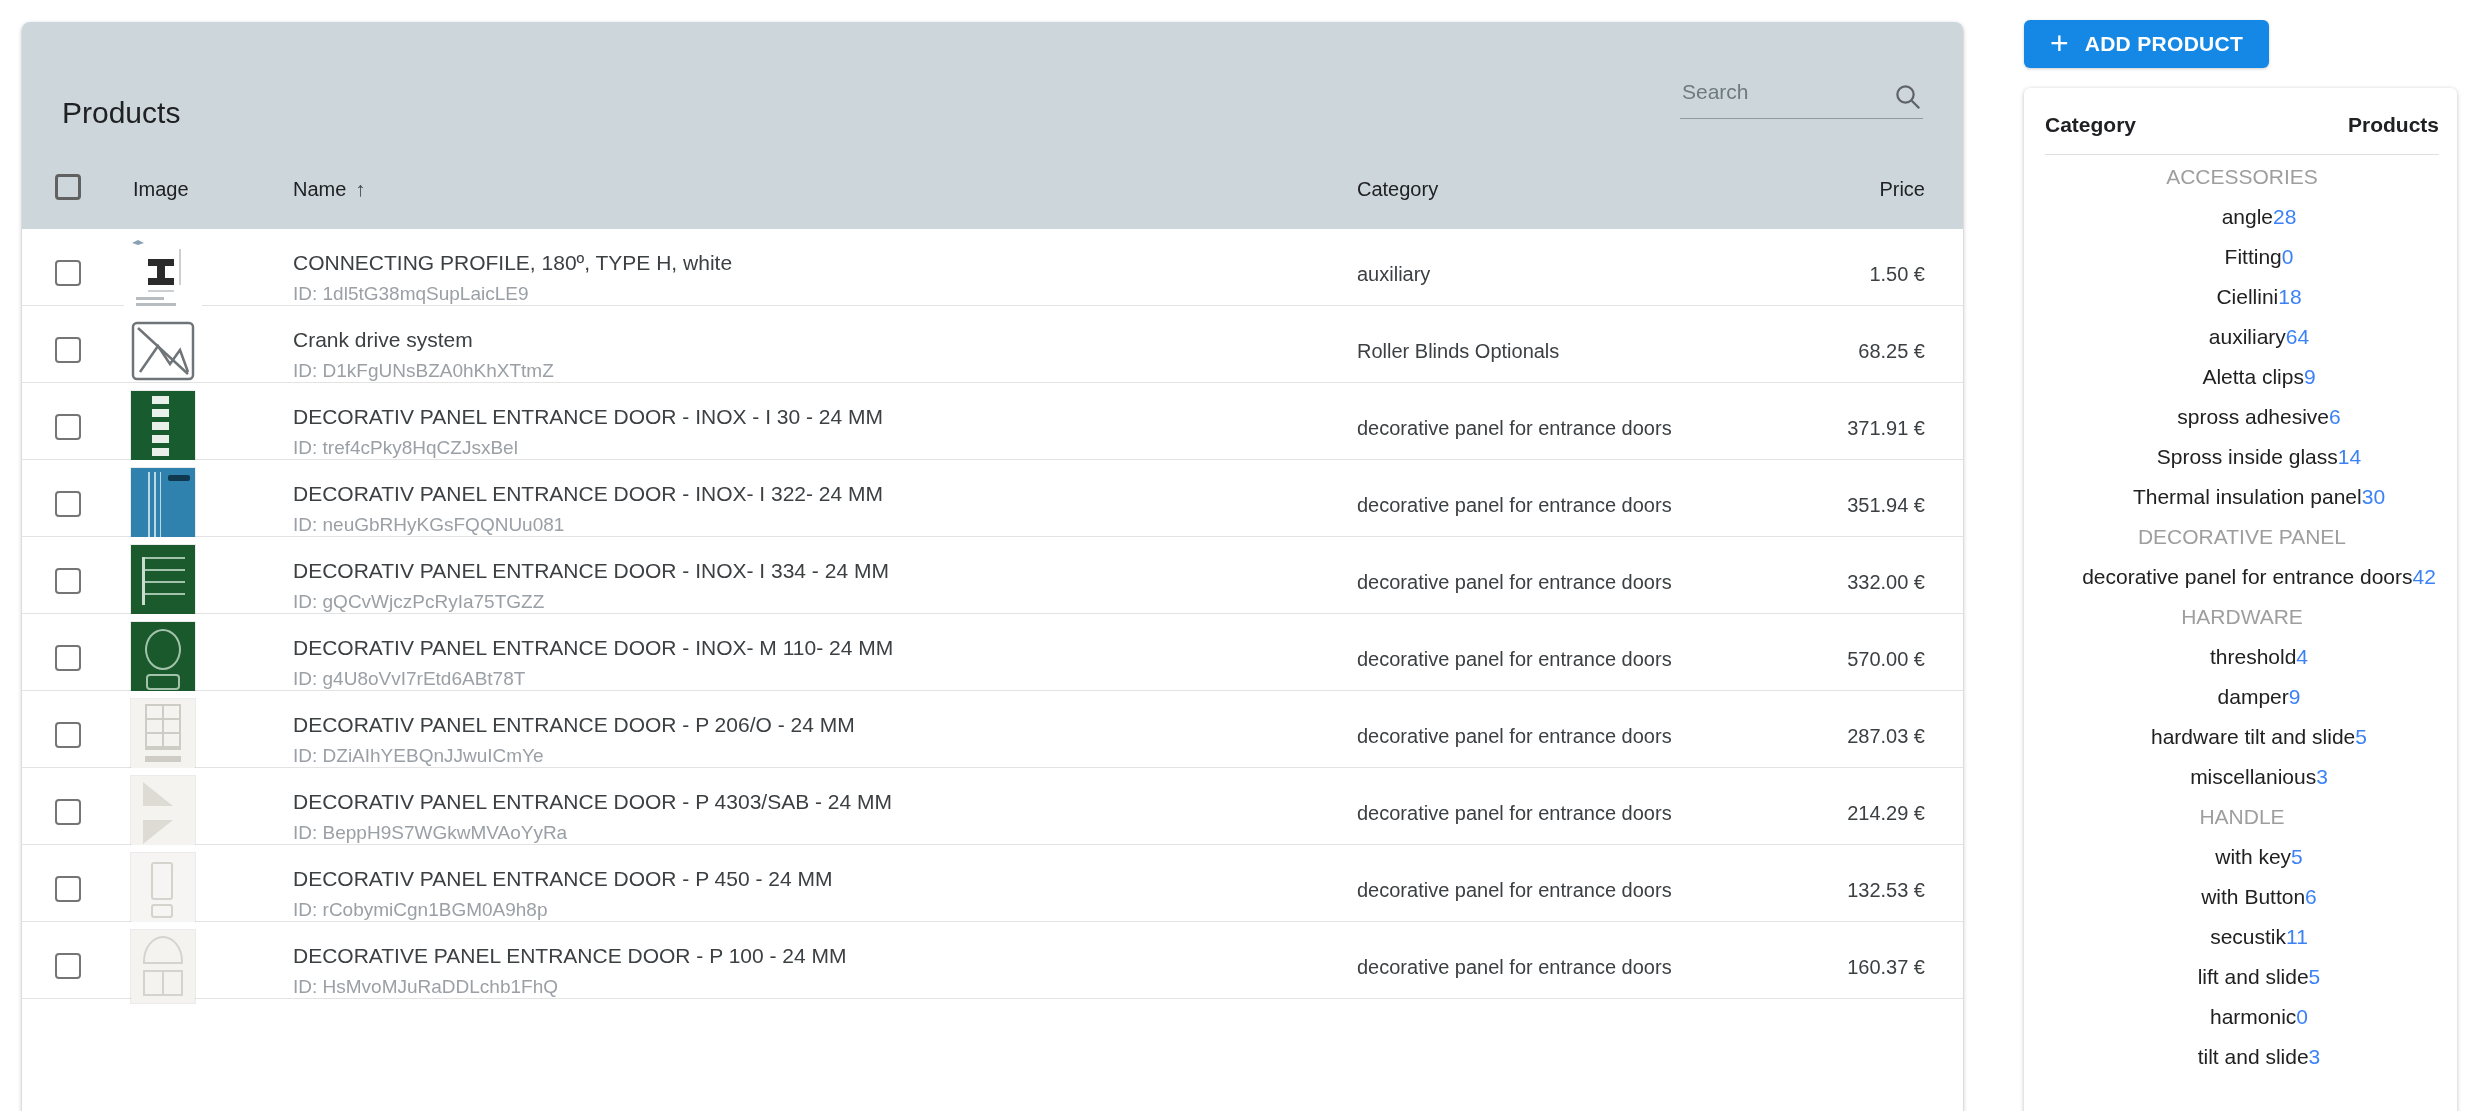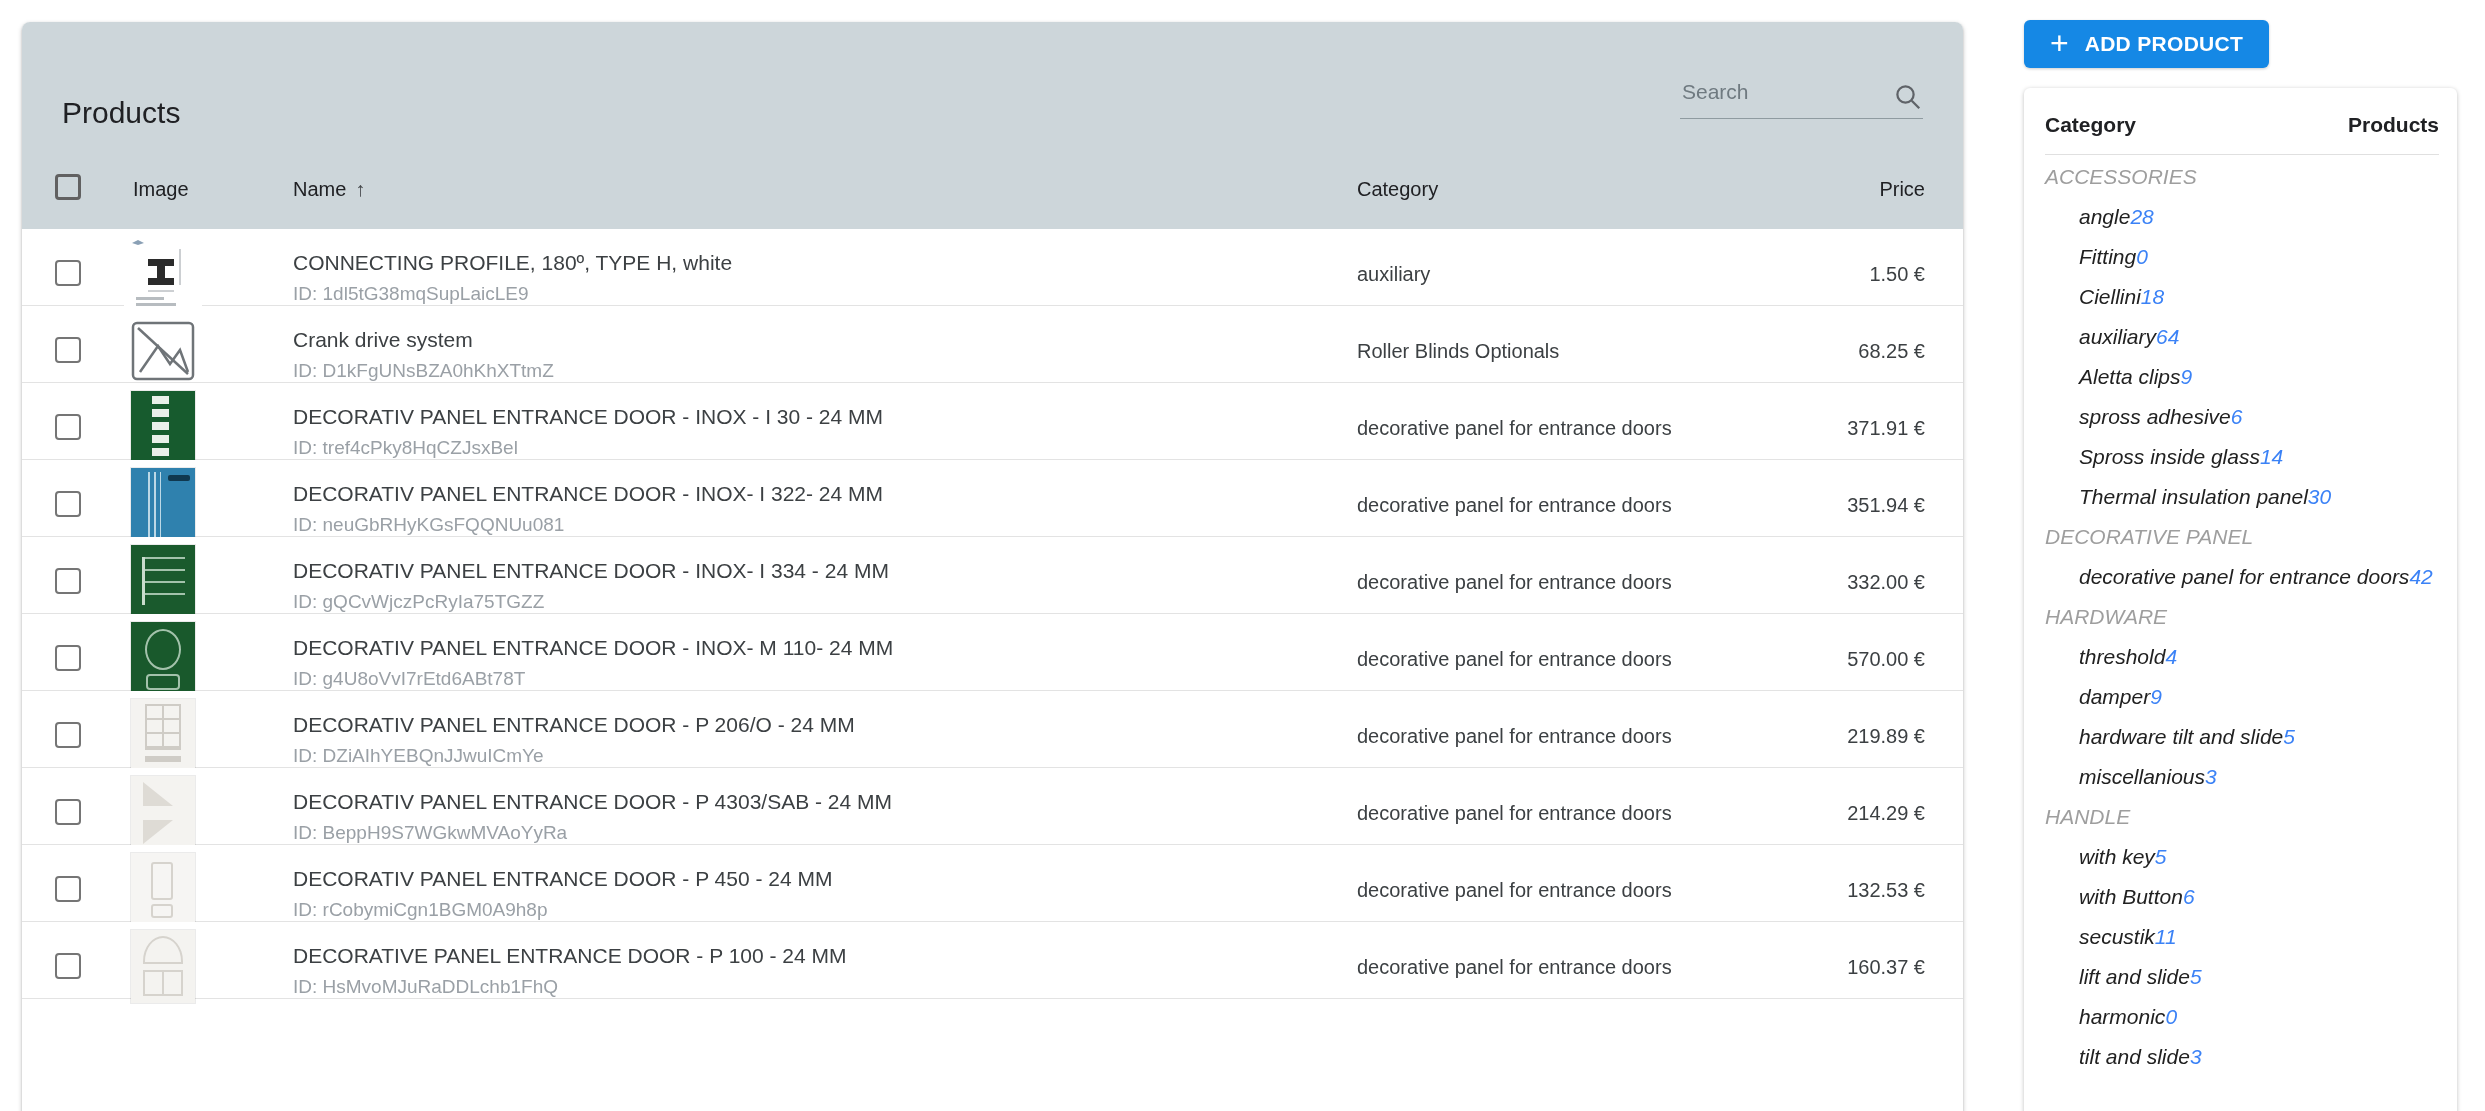--- a/index.html
+++ b/index.html
@@ -95,21 +95,21 @@
 
   
   .cat-panel {
     position:absolute; left:2024px; top:88px; width:433px; height:1100px;
     background:#fff; border-radius:6px; box-shadow:0 1px 4px rgba(0,0,0,.25);
     padding:0 18px 0 21px;
   }
   .cat-head { display:flex; justify-content:space-between; padding-top:25px; font-size:21px; font-weight:700; color:#202124; }
   .cat-divider { border-bottom:1px solid #e0e0e0; margin-top:17px; }
   .cat-list { margin-top:2px; }
-  .cat-line { height:40px; display:flex; align-items:center; justify-content:flex-start; font-size:21px;font-style:italic; }
+  .cat-line { height:40px; display:flex; align-items:center; justify-content:center; font-size:21px; }
   .cat-line.group { color:#9e9e9e; }
   .cat-line.item { color:#212121; cursor:pointer; }
   .cat-line.item .cl-label { padding-left:34px; }
   .cl-count { color:#3b82f6; }
 
   .draw { background:#fff; }
 </style>
 </head>
 <body>
 
@@ -253,21 +253,21 @@
       <div class="door p-grid" style="background: rgb(244, 243, 240);">
         <div class="d1"></div>
             <div class="d2"></div>
       </div>
     </div>
     <div class="name-cell">
       <div class="pname">DECORATIV PANEL ENTRANCE DOOR - P 206/O - 24 MM</div>
       <div class="pid">ID: DZiAIhYEBQnJJwuICmYe</div>
     </div>
     <div class="pcat">decorative panel for entrance doors</div>
-    <div class="pprice">219.89 €</div>
+    <div class="pprice">287.03 €</div>
   </div>
 
   <div class="prow">
     <div class="checkbox"></div>
     <div class="img-cell kind-door">
 
       <div class="door p-tri" style="background: rgb(244, 243, 240);">
         <div class="d1"></div>
             <div class="d2"></div>
       </div>

